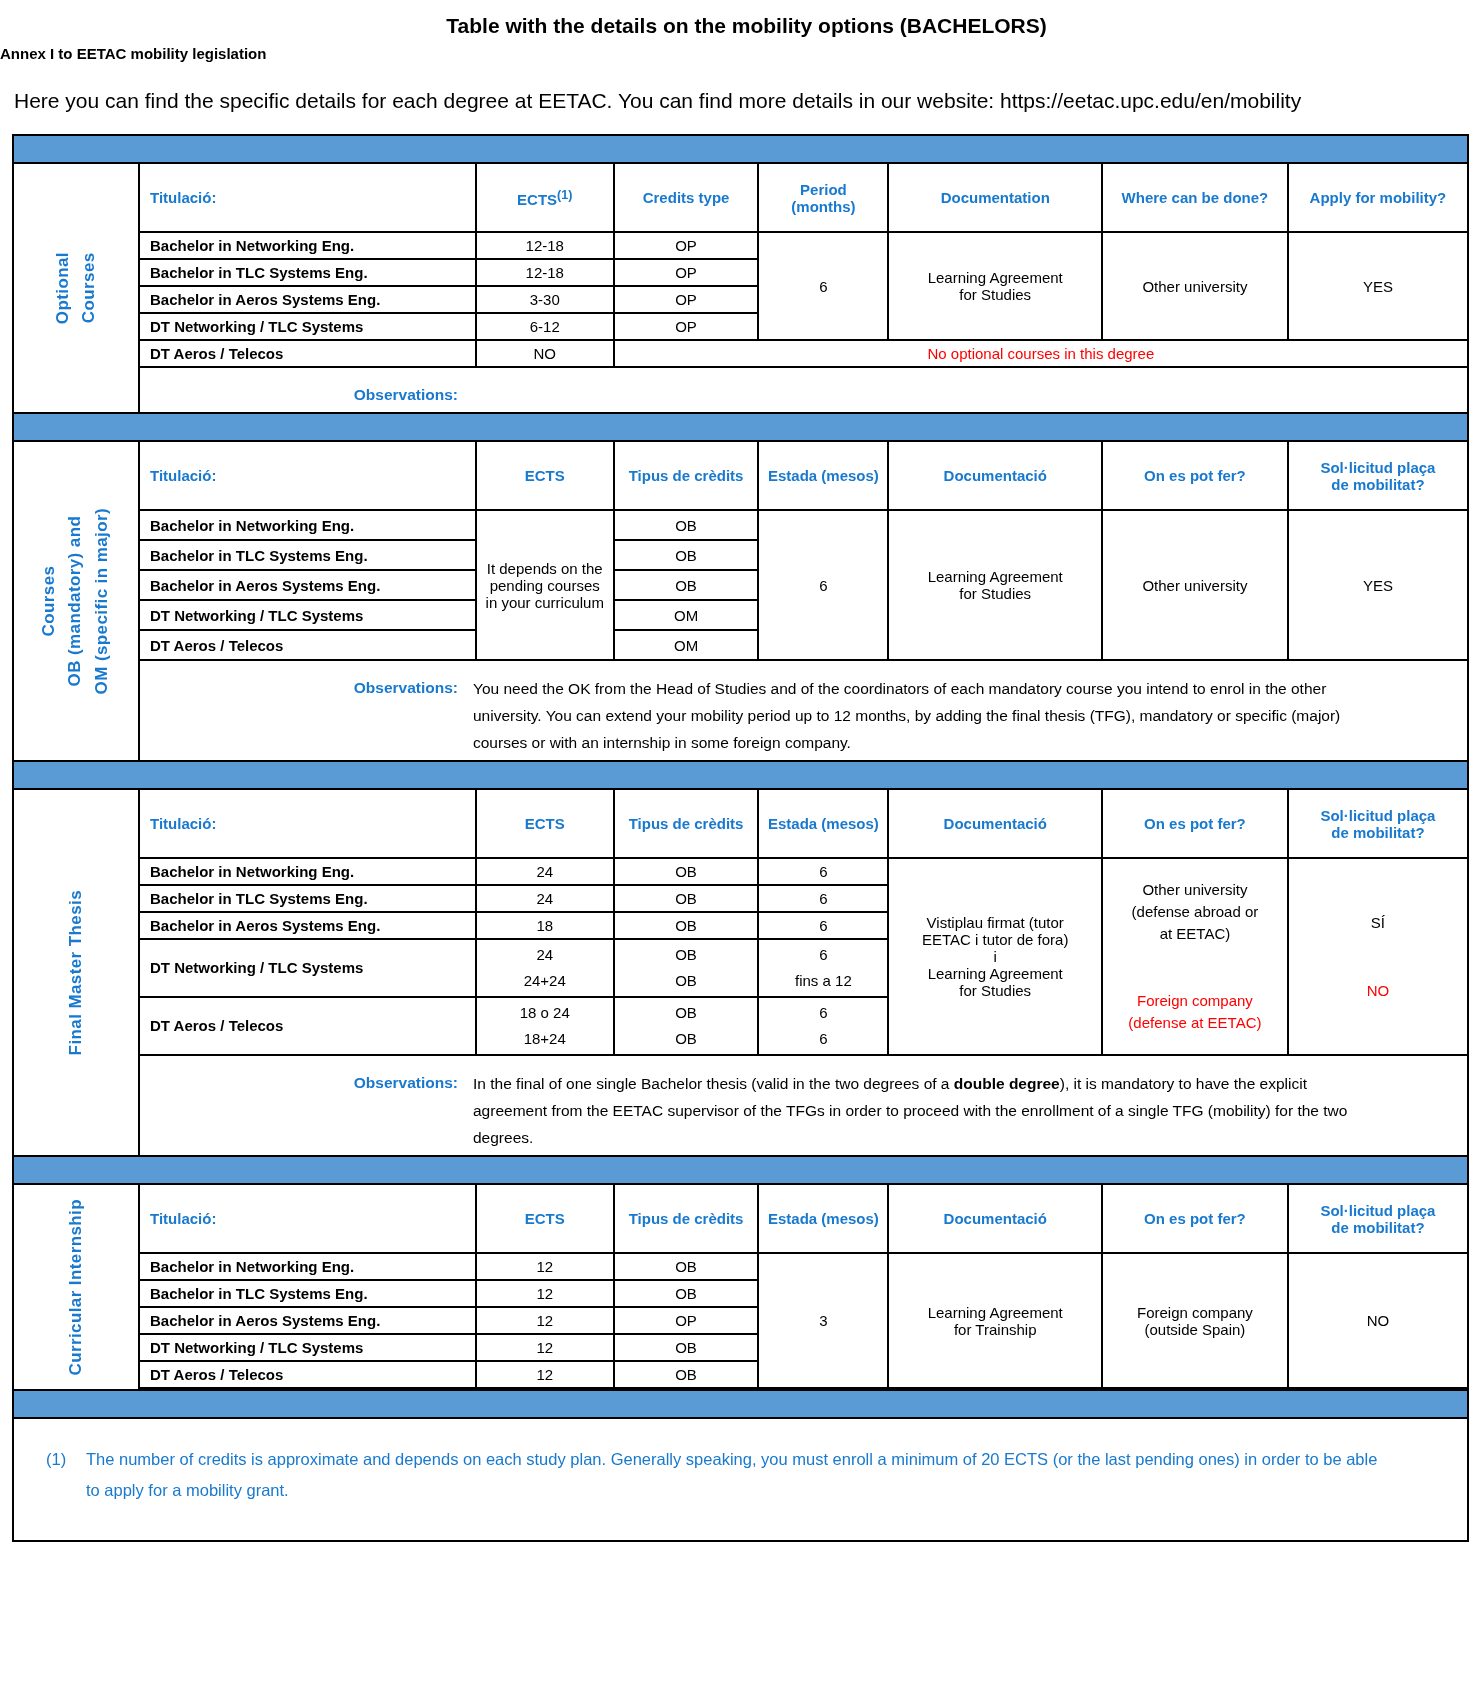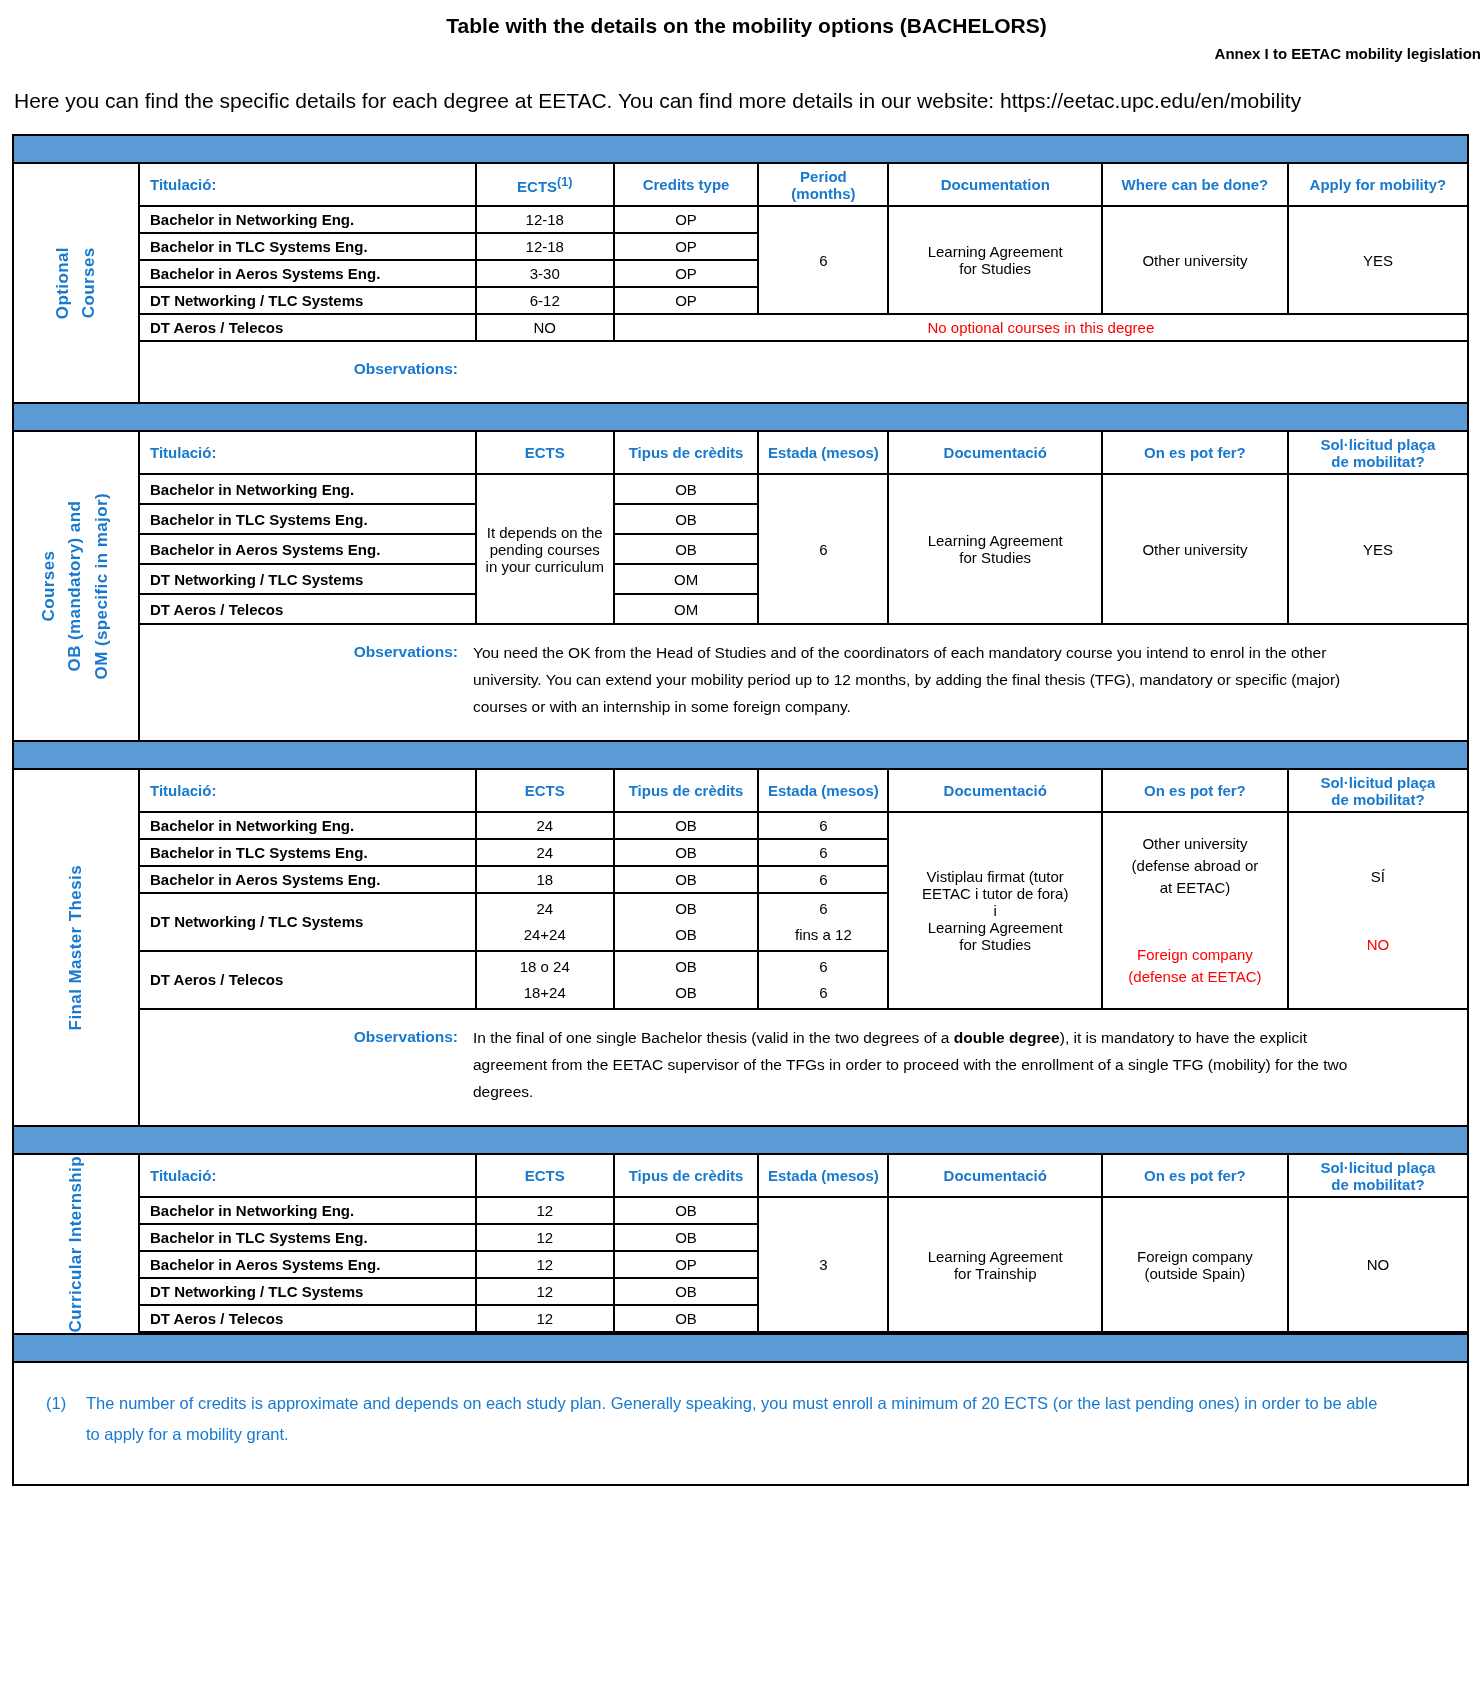--- a/index.html
+++ b/index.html
@@ -3,21 +3,21 @@
 <meta charset="utf-8">
 <style>
   html,body { margin:0; padding:0; background:#ffffff; }
   body {
     width:1481px;
     font-family:"Liberation Sans", sans-serif;
     color:#000;
     -webkit-font-smoothing:antialiased;
   }
   .page-title { font-size:21px; font-weight:bold; text-align:center; padding-top:14px;margin-left:12px; }
-  .page-subtitle { font-size:15px; font-weight:bold; text-align:right; margin-top:7px; }
+  .page-subtitle { font-size:15px; font-weight:bold; text-align:left; margin-top:7px; }
   .intro { font-size:21px; margin:27px 14px 21px 14px; }
 
   .container { margin:0 12px 16px 12px; border:2px solid #000; }
 
   .band { height:26px; background:#5B9BD5; border-top:2px solid #000; border-bottom:2px solid #000; }
   .band:first-child { border-top:none; }
 
   .section { display:flex; align-items:stretch; }
   .strip { flex:0 0 124px; border-right:2px solid #000; display:flex; align-items:center; justify-content:center; }
   .strip-label {
@@ -26,36 +26,36 @@
     text-align:center; white-space:pre-line; letter-spacing:0.4px;
   }
   .content { flex:1 1 auto; display:flex; flex-direction:column; min-width:0; }
 
   table { width:100%; border-collapse:collapse; table-layout:fixed; }
   th, td { border:2px solid #000; padding:2px 6px; font-size:15px; vertical-align:middle; white-space:pre-line; overflow:hidden; }
   tr > *:first-child { border-left:none; }
   tr > *:last-child  { border-right:none; }
   tr.header-row > *  { border-top:none; }
 
-  tr.header-row { height:42px; }
+  tr.header-row { height:68px; }
   tr.data-row { height:27px; }
   .t2 tr.data-row { height:30px; }
   tr.tall-row { height:54px; }
   tr.tall-row td { line-height:26px; }
 
   th { color:#1879CE; font-weight:bold; text-align:center; }
   th.h-left { text-align:left; padding-left:10px; }
   td.degree { font-weight:bold; text-align:left; padding-left:10px; }
   td.val { text-align:center; }
   .red { color:#FF0000; }
 
   .cell-stack { display:flex; flex-direction:column; gap:46px; }
   .cell-stack .blk { line-height:1.45; }
 
-  .obs { display:flex; padding:14px 14px 20px 0; flex:1 1 auto; align-items:flex-start; }
+  .obs { display:flex; padding:14px 14px 4px 0; flex:1 1 auto; align-items:flex-start; }
   .obs-label { flex:0 0 318px; text-align:right; color:#1879CE; font-weight:bold; font-size:15.5px; line-height:26px; }
   .obs-text { margin-left:15px; width:905px; font-size:15.5px; line-height:27px; }
 
   .footnote { display:flex; color:#1879CE; font-size:16.5px; padding:25px 20px 34px 32px; line-height:31px; }
   .footnote-marker { flex:0 0 40px; }
   .footnote-text { width:1300px; }
 </style>
 </head>
 <body>
 

